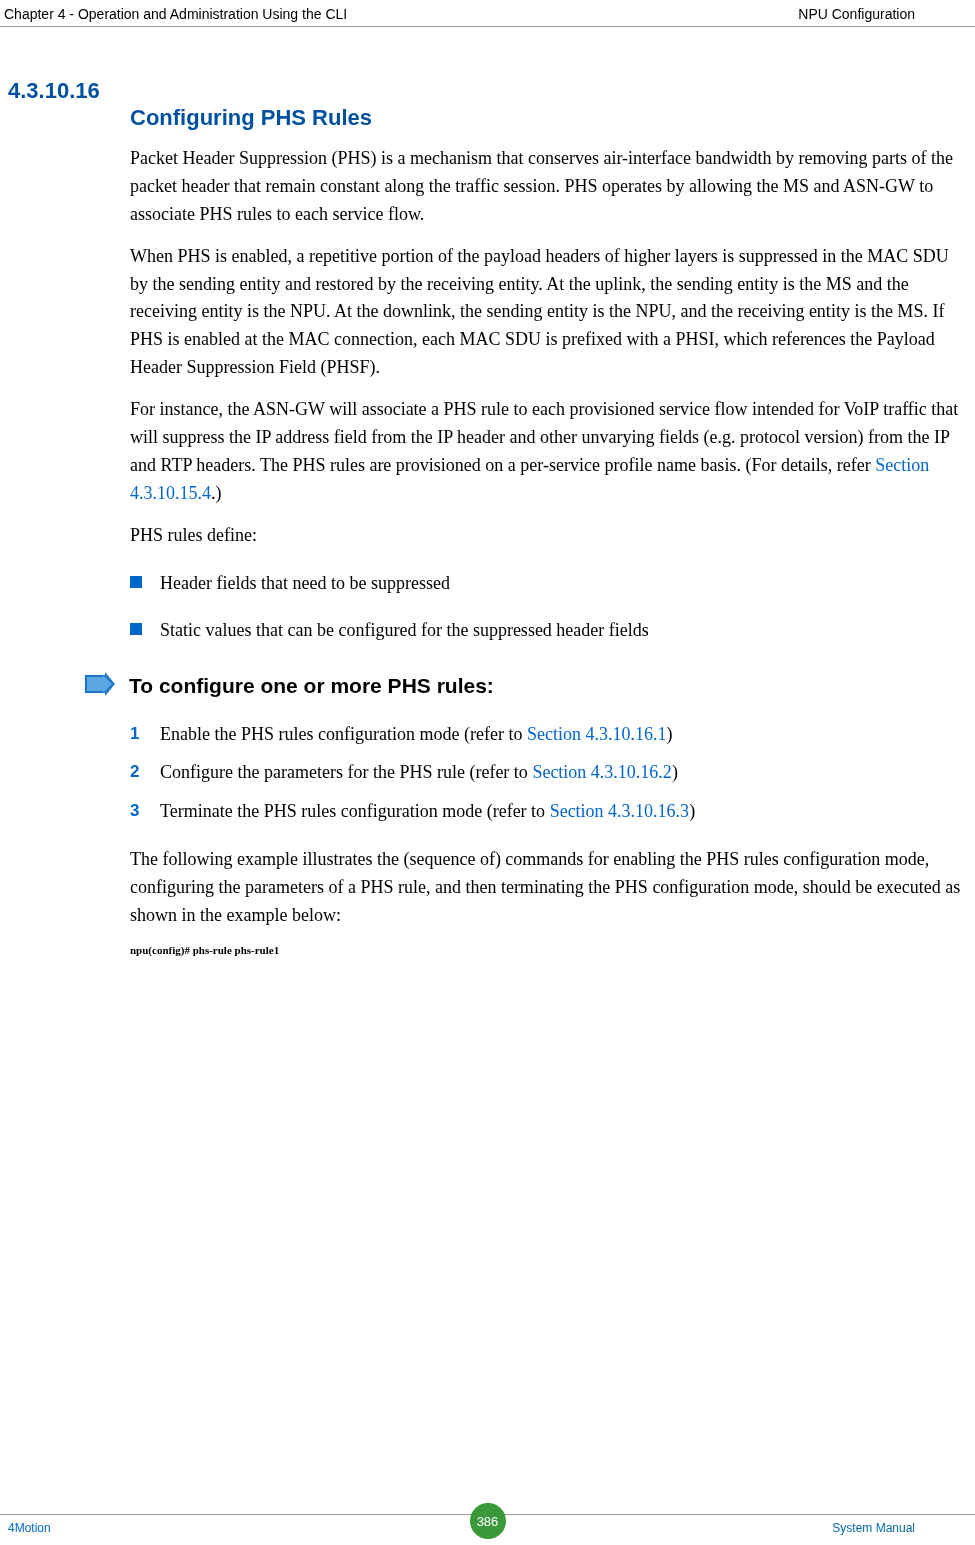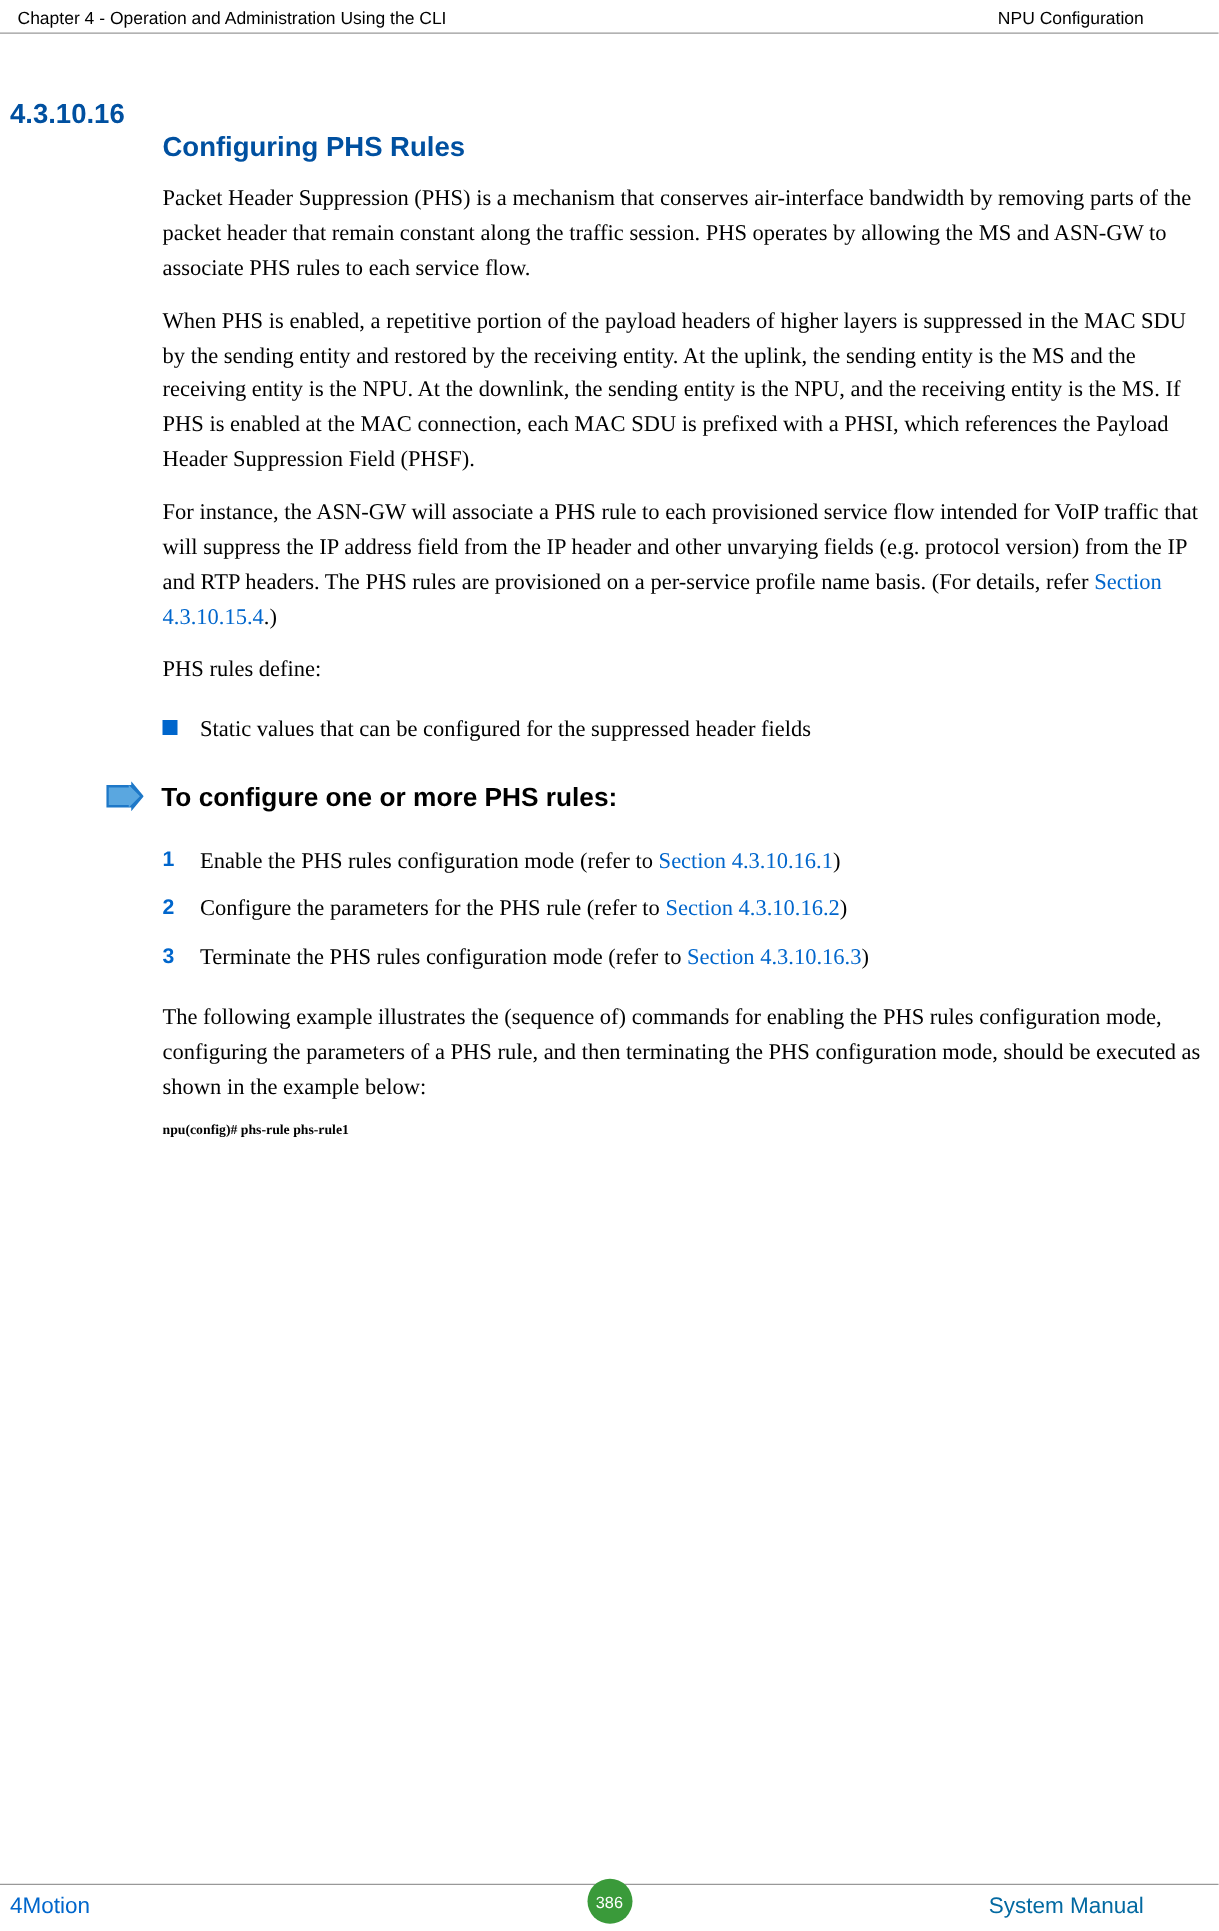--- a/index.html
+++ b/index.html
@@ -11,21 +11,21 @@
     width: 975px;
     height: 1545px;
     position: relative;
     box-sizing: border-box;
   }
   .header {
     display: flex;
     justify-content: space-between;
     font-family: Arial, Helvetica, sans-serif;
     font-size: 14px;
-    padding: 6px 60px 4px 14px;
+    padding: 6px 60px 4px 4px;
     border-bottom: 1px solid #999;
   }
   .section-number {
     position: absolute;
     left: 8px;
     top: 78px;
     color: #0050a0;
     font-family: Arial, Helvetica, sans-serif;
     font-weight: bold;
     font-size: 22px;
@@ -121,21 +121,21 @@
     position: absolute;
     bottom: 0;
     left: 0;
     right: 0;
     border-top: 1px solid #999;
     padding: 6px 60px 10px 8px;
     display: flex;
     justify-content: space-between;
     align-items: center;
     font-family: Arial, Helvetica, sans-serif;
-    font-size: 18px;
+    font-size: 12px;
   }
   .footer-left {
     color: #0066cc;
   }
   .footer-right {
     color: #0369a1;
   }
   .page-badge {
     position: absolute;
     left: 50%;
@@ -171,20 +171,21 @@
 
   <p class="body">When PHS is enabled, a repetitive portion of the payload headers of higher layers is suppressed in the MAC SDU by the sending entity and restored by the receiving entity. At the uplink, the sending entity is the MS and the receiving entity is the NPU. At the downlink, the sending entity is the NPU, and the receiving entity is the MS. If PHS is enabled at the MAC connection, each MAC SDU is prefixed with a PHSI, which references the Payload Header Suppression Field (PHSF).</p>
 
   <p class="body">
     <span>For instance, the ASN-GW will associate a PHS rule to each provisioned service flow intended for VoIP traffic that will suppress the IP address field from the IP header and other unvarying fields (e.g. protocol version) from the IP and RTP headers. The PHS rules are provisioned on a per-service profile name basis. (For details, refer </span><span class="link">Section 4.3.10.15.4</span><span>.)</span>
   </p>
 
   <p class="body">PHS rules define:</p>
 
   <ul class="bullet-list">
+    <li>Header fields that need to be suppressed</li>
     <li>Static values that can be configured for the suppressed header fields</li>
   </ul>
 
   <div class="proc-row">
     <span class="arrow-icon">
       <svg viewBox="0 0 30 24">
           <polygon points="0,3 20,3 20,0 30,12 20,24 20,21 0,21" fill="#1e78c8"></polygon>
           <polygon points="2,5 18,5 18,3 27,12 18,21 18,19 2,19" fill="#5aa7e0"></polygon>
         </svg>
     </span>

